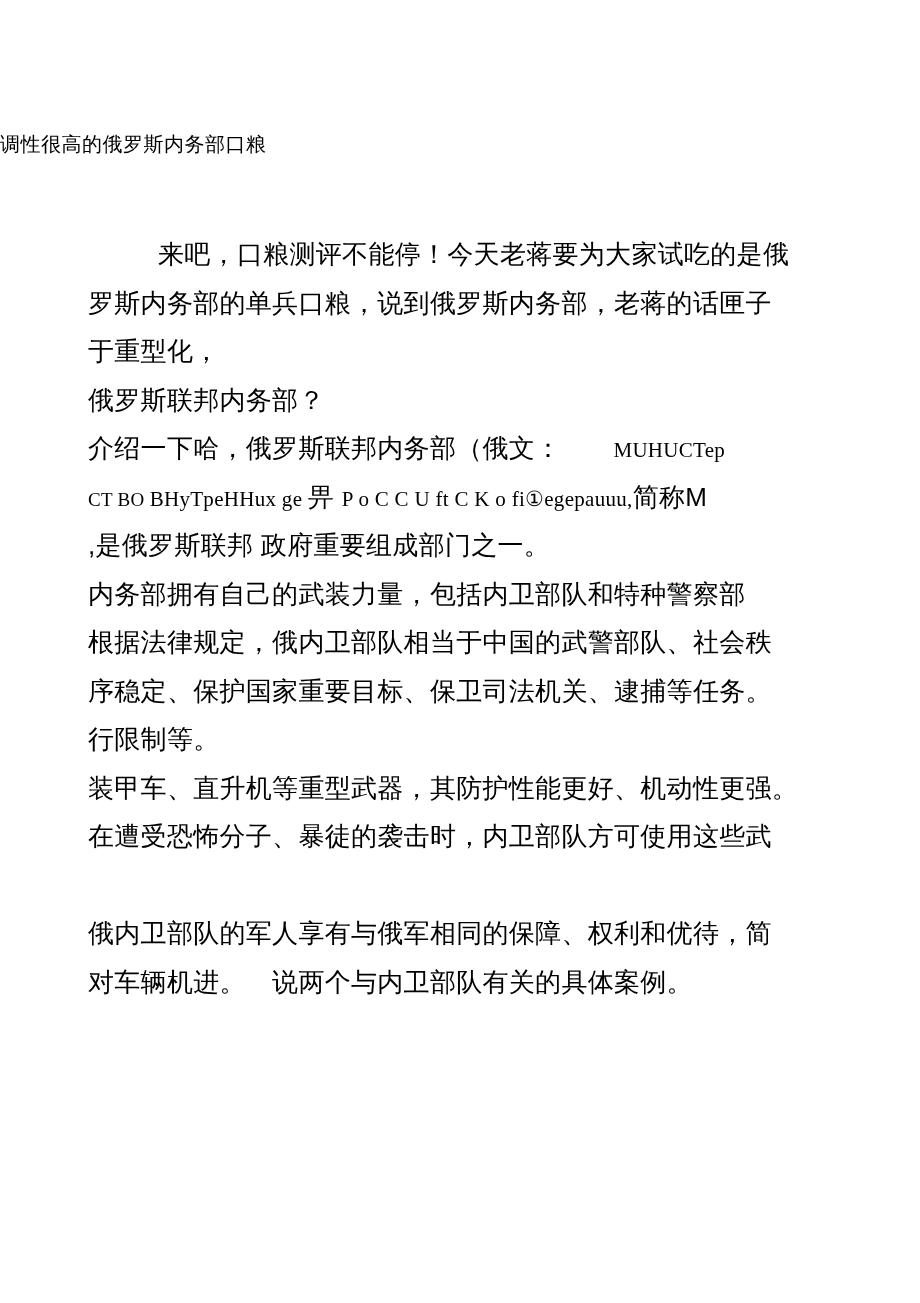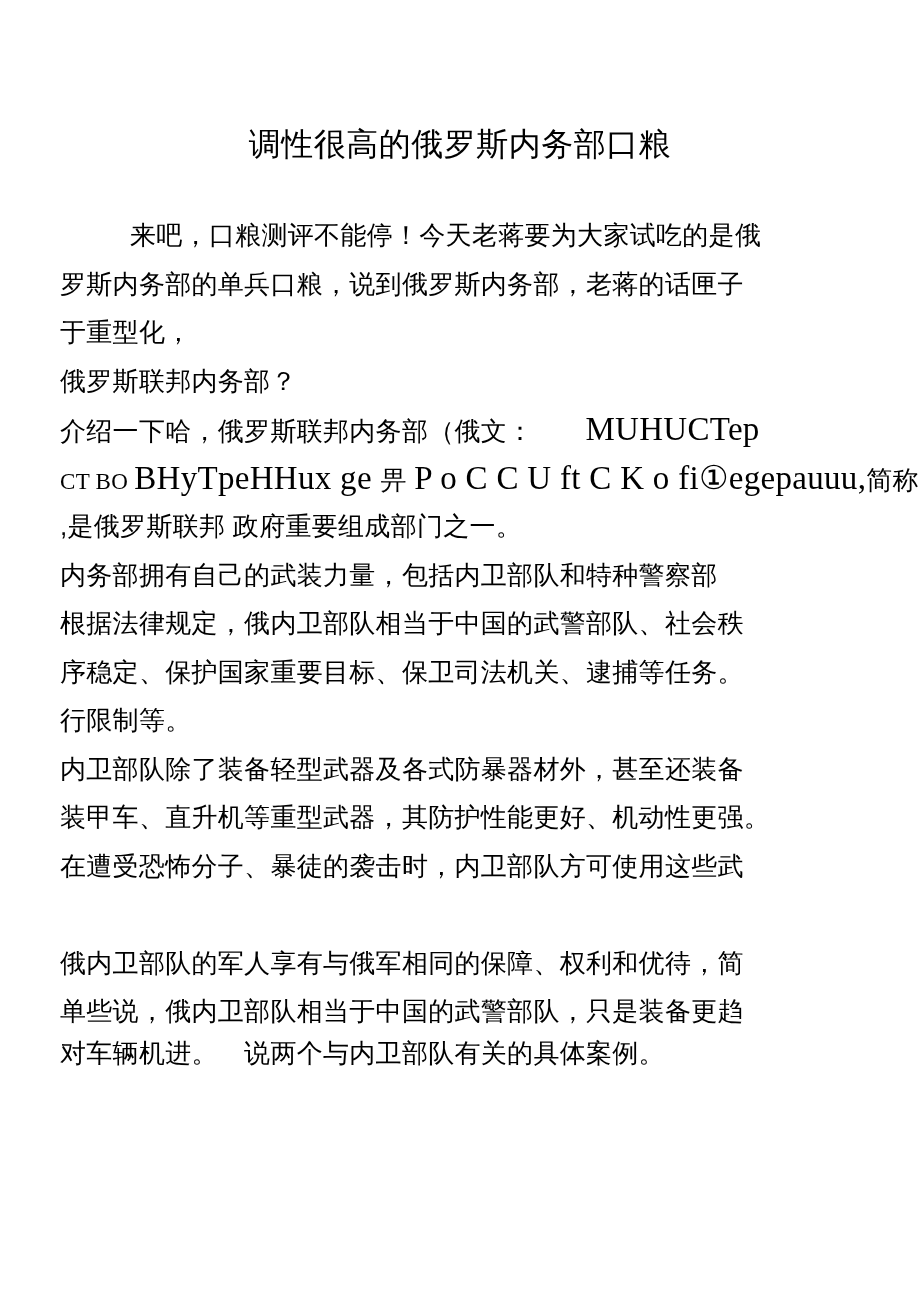--- a/index.html
+++ b/index.html
@@ -12,69 +12,66 @@
     width: 920px;
     height: 1303px;
     background: #ffffff;
     color: #000000;
     font-family: "Liberation Sans", "DejaVu Sans", sans-serif;
     overflow: hidden;
   }
   .title {
     margin: 0;
     padding-top: 128px;
-    text-align: center;
-    font-size: 32px;
+    font-size: 20px;
     font-weight: 400;
     line-height: 32px;
     letter-spacing: 0.5px;
   }
   .content {
-    margin-top: 57px;
-    padding-left: 60px;
+    margin-top: 76px;
+    padding-left: 88px;
     width: 690px;
   }
   .line {
     height: 48.5px;
     line-height: 36px;
     font-size: 26px;
     letter-spacing: 0.3px;
     white-space: nowrap;
   }
   .line.tight { height: 42px; }
   .line.indent { padding-left: 70px; }
   .line.spacer { height: 48.5px; }
   .seg-sans { font-family: "Liberation Sans", "DejaVu Sans", sans-serif; }
   .seg-serif {
     font-family: "Liberation Serif", "DejaVu Serif", serif;
-    font-size: 33px;
+    font-size: 21px;
   }
   .seg-serif-sm {
     font-family: "Liberation Serif", "DejaVu Serif", serif;
-    font-size: 23px;
+    font-size: 19px;
   }
 </style>
 </head>
 <body>
 
 <div class="page">
   <h1 class="title">调性很高的俄罗斯内务部口粮</h1>
   <div class="content">
       <div class="line indent"><span class="seg-sans">来吧，口粮测评不能停！今天老蒋要为大家试吃的是俄</span></div>
       <div class="line"><span class="seg-sans">罗斯内务部的单兵口粮，说到俄罗斯内务部，老蒋的话匣子</span></div>
       <div class="line"><span class="seg-sans">于重型化，</span></div>
       <div class="line"><span class="seg-sans">俄罗斯联邦内务部？</span></div>
       <div class="line"><span class="seg-sans">介绍一下哈，俄罗斯联邦内务部（俄文：</span><span class="seg-serif" style="margin-left: 52px;">MUHUCTep</span></div>
       <div class="line"><span class="seg-serif-sm">CT BO </span><span class="seg-serif">BHyTpeHHux ge </span><span class="seg-sans">畀 </span><span class="seg-serif">P o C C U ft C K o fi①egepauuu,</span><span class="seg-sans">简称M</span></div>
       <div class="line"><span class="seg-sans">,是俄罗斯联邦 政府重要组成部门之一。</span></div>
       <div class="line"><span class="seg-sans">内务部拥有自己的武装力量，包括内卫部队和特种警察部</span></div>
       <div class="line"><span class="seg-sans">根据法律规定，俄内卫部队相当于中国的武警部队、社会秩</span></div>
       <div class="line"><span class="seg-sans">序稳定、保护国家重要目标、保卫司法机关、逮捕等任务。</span></div>
       <div class="line"><span class="seg-sans">行限制等。</span></div>
-      <div class="line"><span class="seg-sans">内卫部队除了装备轻型武器及各式防暴器材外，甚至还装备</span></div>
       <div class="line"><span class="seg-sans">装甲车、直升机等重型武器，其防护性能更好、机动性更强。</span></div>
       <div class="line"><span class="seg-sans">在遭受恐怖分子、暴徒的袭击时，内卫部队方可使用这些武</span></div>
       <div class="line spacer"></div>
       <div class="line"><span class="seg-sans">俄内卫部队的军人享有与俄军相同的保障、权利和优待，简</span></div>
-      <div class="line tight"><span class="seg-sans">单些说，俄内卫部队相当于中国的武警部队，只是装备更趋</span></div>
       <div class="line tight"><span class="seg-sans">对车辆机进。　说两个与内卫部队有关的具体案例。</span></div>
     </div>
 </div>
 
 </body></html>

